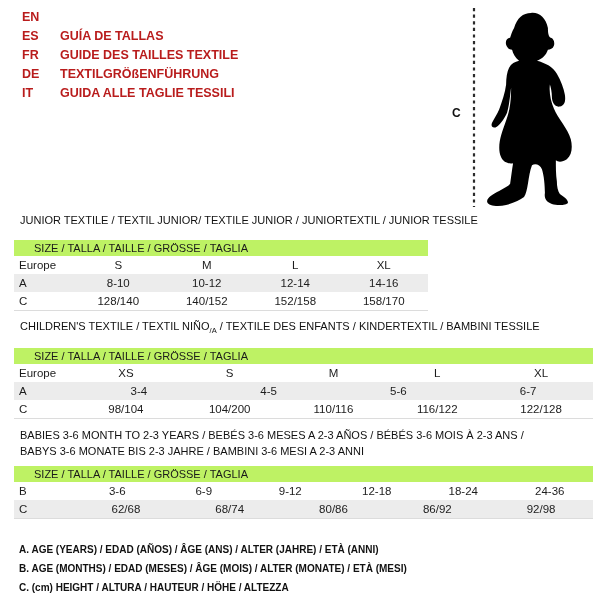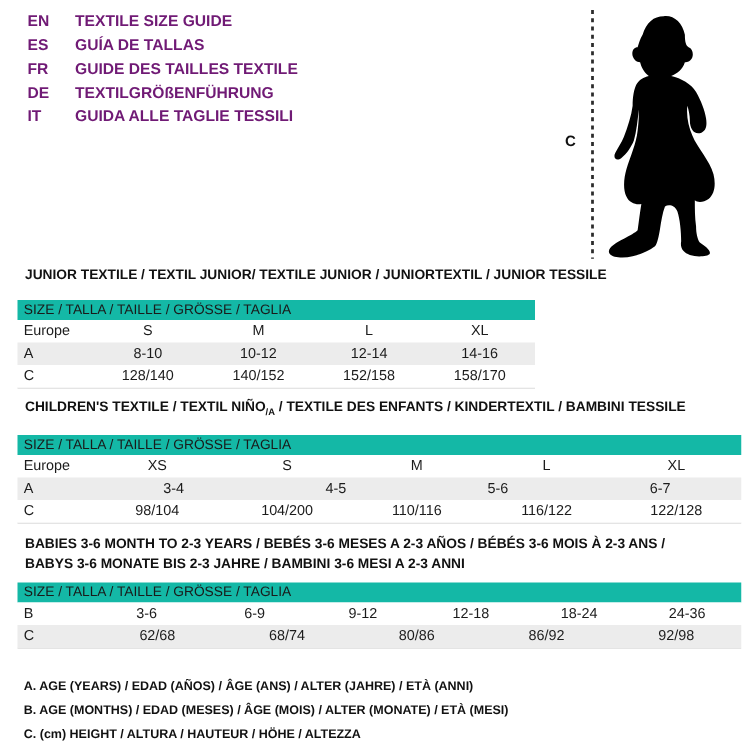--- a/index.html
+++ b/index.html
@@ -6,53 +6,52 @@
   body {
     width:600px; height:600px; position:relative;
     background:#ffffff; overflow:hidden;
     font-family:"Liberation Sans", sans-serif;
     color:#1c1c1c;
     -webkit-font-smoothing:antialiased;
   }
 
   
   .lang-block { position:absolute; left:22px; top:8px; }
-  .lang-row { display:flex; line-height:19px; font-size:12.5px; font-weight:bold; color:#701a75; }
+  .lang-row { display:flex; line-height:19px; font-size:12.5px; font-weight:bold; color:#b91c1c; }
   .lang-code { width:38px; }
 
   
   .measure-label { position:absolute; left:452px; top:106px; font-size:12px; font-weight:bold; color:#111; }
   .measure-line { position:absolute; left:471px; top:7px; }
   .silhouette { position:absolute; left:481px; top:5px; }
 
   
-  .section-title { position:absolute; left:20px; font-size:11px; font-weight:bold; color:#111; line-height:16px; white-space:nowrap; }
+  .section-title { position:absolute; left:20px; font-size:11px; font-weight:normal; color:#111; line-height:16px; white-space:nowrap; }
   .section-title sub { font-size:7.5px; }
 
   
   .size-table { position:absolute; left:14px; font-size:11.5px; color:#1c1c1c; border-bottom:1px solid #dcdcdc; }
-  .t-head { background:#14b8a6; height:16px; line-height:16px; padding-left:5px; font-size:11px; color:#1a1a1a; }
+  .t-head { background:#bef264; height:16px; line-height:16px; padding-left:20px; font-size:11px; color:#1a1a1a; }
   .t-row { display:flex; height:18px; line-height:18px; background:#ffffff;align-items:flex-end; }
   .t-row.shaded { background:#ececec; }
   .t-label { width:55px; padding-left:5px; }
   .t-cell { flex:1; text-align:center; }
   .w-junior { width:414px; }
   .w-full { width:579px; }
 
   
   .footnotes { position:absolute; left:19px; top:540px; }
   .footnote { font-size:10px; font-weight:bold; line-height:19px; color:#111; white-space:nowrap; }
 </style>
 </head>
 <body>
 
 <div class="lang-block">
   <div class="lang-row">
     <span class="lang-code">EN</span>
-    <span class="lang-label">TEXTILE SIZE GUIDE</span>
   </div>
   <div class="lang-row">
     <span class="lang-code">ES</span>
     <span class="lang-label">GUÍA DE TALLAS</span>
   </div>
   <div class="lang-row">
     <span class="lang-code">FR</span>
     <span class="lang-label">GUIDE DES TAILLES TEXTILE</span>
   </div>
   <div class="lang-row">

